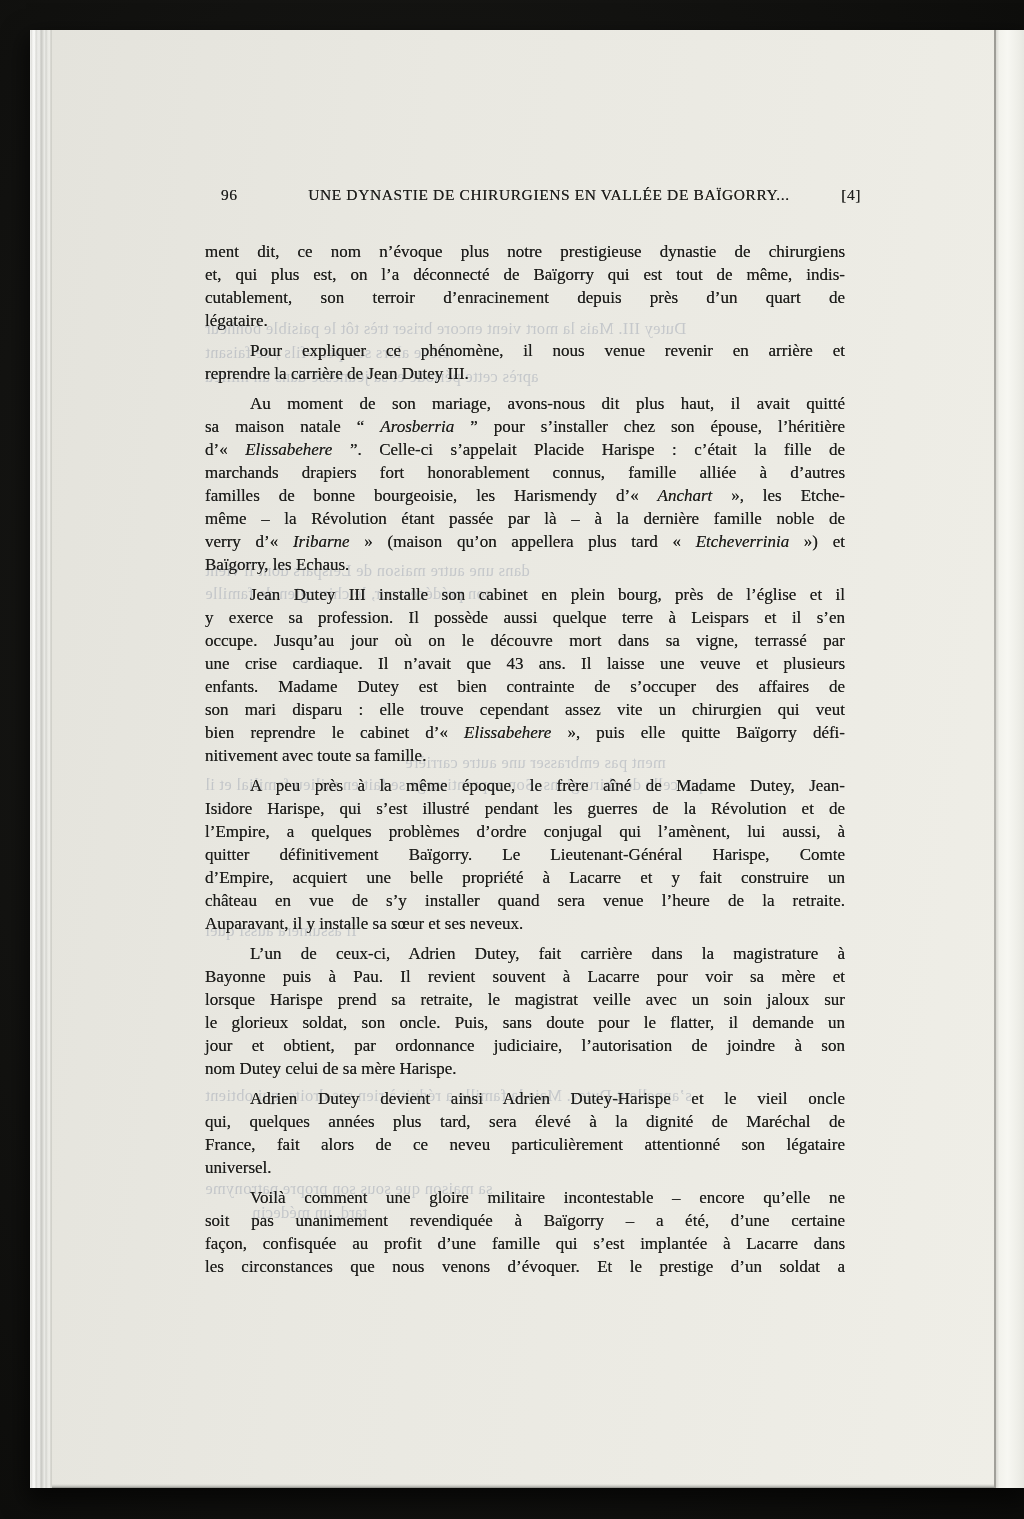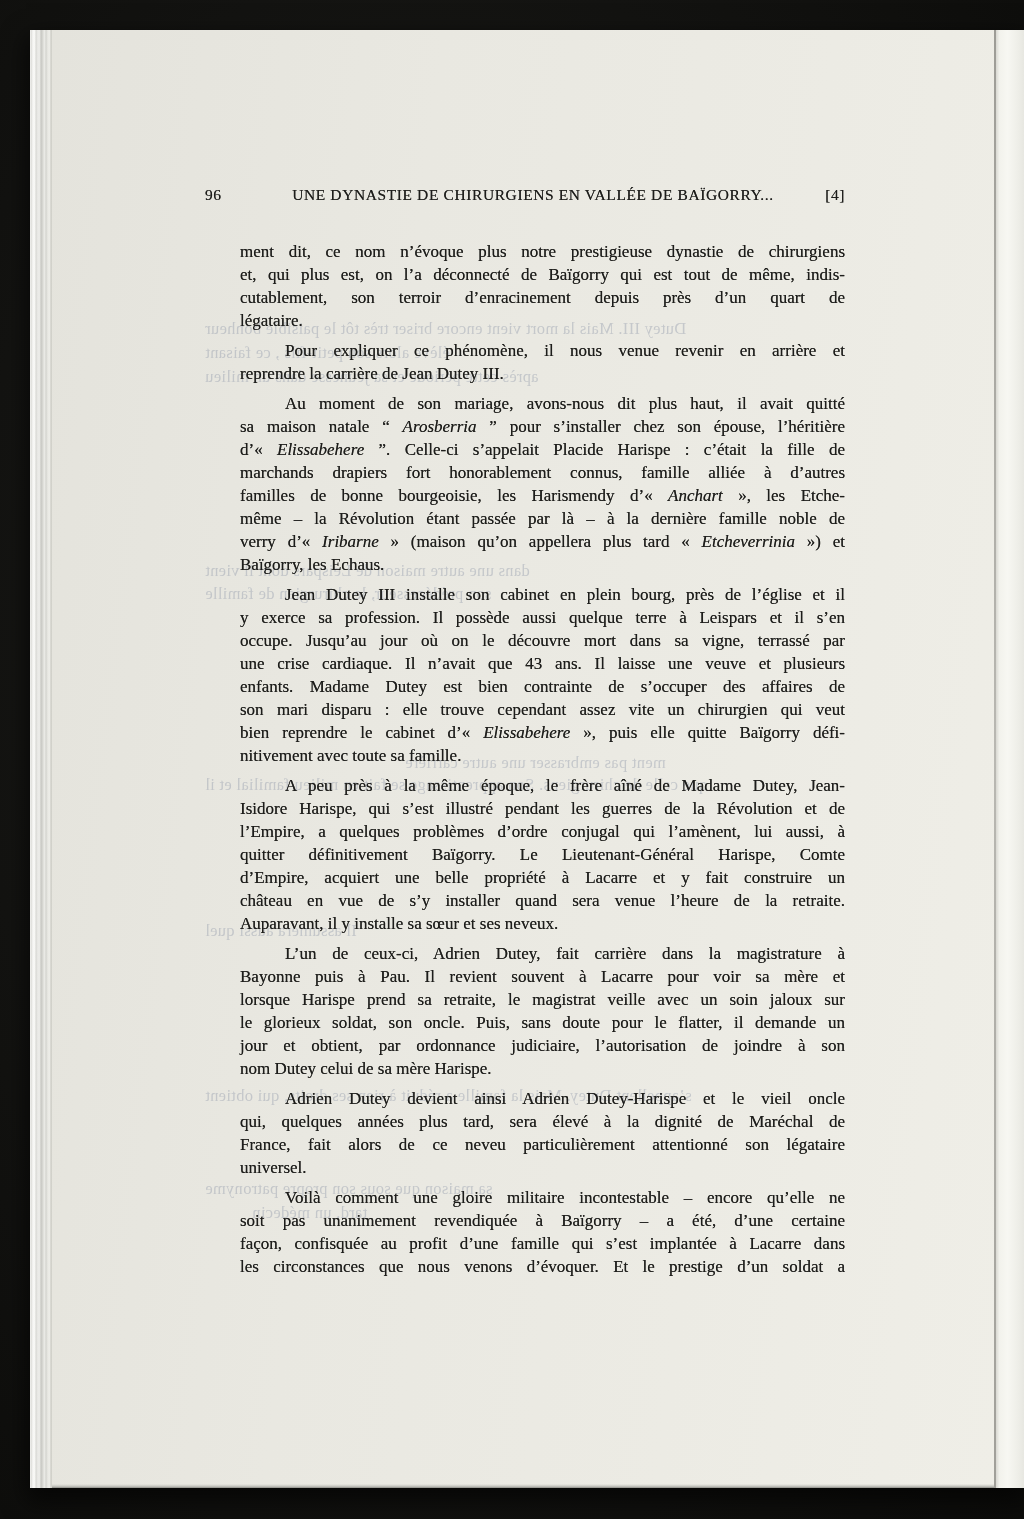--- a/index.html
+++ b/index.html
@@ -35,40 +35,39 @@
   .next-page-edge{
     position:absolute;right:0;top:0;width:30px;height:100%;
     background:linear-gradient(90deg,#c9c8c2 0%, #f2f2ec 18%, #f7f7f2 45%, #eeeee8 80%, #e7e7e1 100%);
   }
   .next-page-edge::before{ 
     content:"";position:absolute;left:0;top:0;width:2px;height:100%;
     background:linear-gradient(180deg,#9d9c96 0%, #b9b8b2 50%, #a09f99 100%);
   }
 
   .running-head{
-    position:absolute;left:153px;top:156px;width:640px;
+    position:absolute;left:169px;top:156px;width:640px;
     display:flex;align-items:baseline;
     font-size:15.5px;letter-spacing:0.6px;color:var(--ink,#1d1d1b);
     text-shadow:0 0 0.35px rgba(25,25,22,0.75);
   }
   .running-head .num{width:52px;}
   .running-head .title{flex:1;text-align:center;}
   .running-head .bracket{width:36px;text-align:right;}
 
   .body-text{
     position:absolute;left:153px;top:210px;width:640px;
     font-size:17px;color:var(--ink,#1d1d1b);
     text-shadow:0 0 0.35px rgba(25,25,22,0.75);
   }
   .para{margin:0 0 7px 0;}
   .line{
     line-height:23px;
     text-align:justify;text-align-last:justify;
     white-space:normal;
-    margin-left:35px;
   }
   .line.flush{text-align-last:left;}
   .line.indent{text-indent:45px;}
   .it{font-style:italic;}
 
   .bleed-layer{position:absolute;inset:0;pointer-events:none;}
   .bleed-line{
     position:absolute;height:22px;line-height:22px;
     font-size:16.5px;letter-spacing:0.3px;
     color:var(--bleed,#8a93a6);

